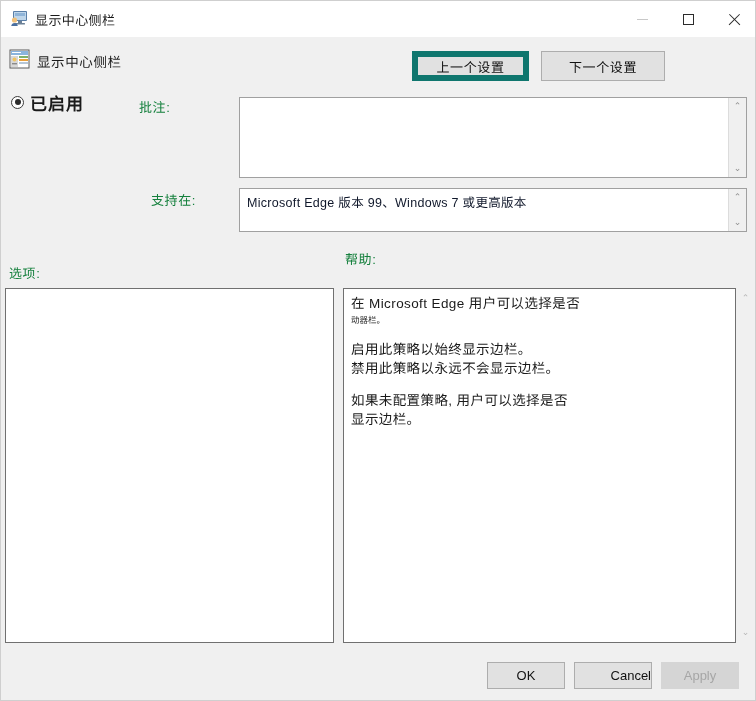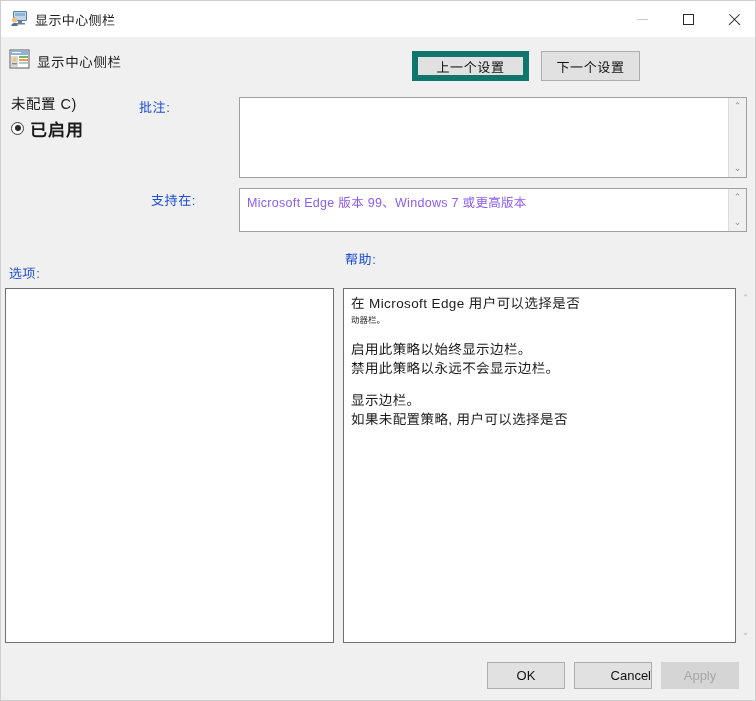--- a/index.html
+++ b/index.html
@@ -123,21 +123,21 @@
     box-sizing: border-box;
   }
   .nav-btn.prev {
     left: 411px;
     width: 117px;
     border: 6px solid #0f766e;
     background: #e1e1e1;
   }
   .nav-btn.next {
     left: 540px;
-    width: 99px;
+    width: 124px;
     text-align: center;
   }
 
   
   .radios {
     position: absolute;
     left: 0; top: 88px;
     width: 230px;
   }
   .radio-row {
@@ -176,21 +176,21 @@
     width: 6px; height: 6px;
     border-radius: 50%;
     background: #2b2b2b;
     display: block;
   }
 
   
   .fld-label {
     position: absolute;
     font-size: 13px;
-    color: #1d4ed8;
+    color: #15803d;
     letter-spacing: .6px;
     white-space: nowrap;
   }
   #lbl-comment  { left: 138px; top: 96px; }
   #lbl-supported{ left: 150px; top: 189px; }
   #lbl-options  { left: 8px;   top: 262px; }
   #lbl-help     { left: 344px; top: 248px; }
 
   
   .textbox {
@@ -201,21 +201,21 @@
     overflow: hidden;
   }
   #comment-box  { left: 238px; top: 96px;  width: 508px; height: 81px; }
   #supported-box{ left: 238px; top: 187px; width: 508px; height: 44px; }
 
   .tb-text {
     position: absolute;
     left: 7px; top: 6px;
     right: 22px;
     font-size: 12.5px;
-    color: #8b5cf6;
+    color: #0f172a;
     letter-spacing: .3px;
     line-height: 17px;
   }
 
   
   .vscroll {
     position: absolute;
     right: 0; top: 0; bottom: 0;
     width: 17px;
     background: #f0f0f0;
@@ -353,23 +353,20 @@
       <rect x="10" y="13" width="9" height="2" fill="#b6c7d8"></rect>
     </svg>
     <div class="header-title">显示中心侧栏</div>
   </div>
 
   <button class="nav-btn prev">上一个设置</button>
   <button class="nav-btn next">下一个设置</button>
 
   <div class="radios">
 
-    <div class="radio-row">
-      <span class="rb-label">未配置 C)</span>
-    </div>
 
     <div class="radio-row checked">
       <span class="rb-dot">
           <i></i>
         </span>
       <span class="rb-label">已启用</span>
     </div>
 
 
   </div>
@@ -398,22 +395,22 @@
   <div id="options-panel"></div>
 
   <div id="help-panel">
     <div class="help-body">
       <p class="help-line-1">在 Microsoft Edge 用户可以选择是否</p>
       <p class="help-line-2">动器栏。</p>
       <div class="help-gap"></div>
       <p class="help-para">启用此策略以始终显示边栏。</p>
       <p class="help-para">禁用此策略以永远不会显示边栏。</p>
       <div class="help-gap"></div>
+      <p class="help-para">如果未配置策略, 用户可以选择是否</p>
       <p class="help-para">显示边栏。</p>
-      <p class="help-para">如果未配置策略, 用户可以选择是否</p>
     </div>
   </div>
 
   <div id="help-scroll">
     <div class="arrow up">⌃</div>
     <div class="arrow down">⌄</div>
   </div>
 
   <div class="footer-sep"></div>
   <button class="dlg-btn" id="btn-ok">OK</button>

